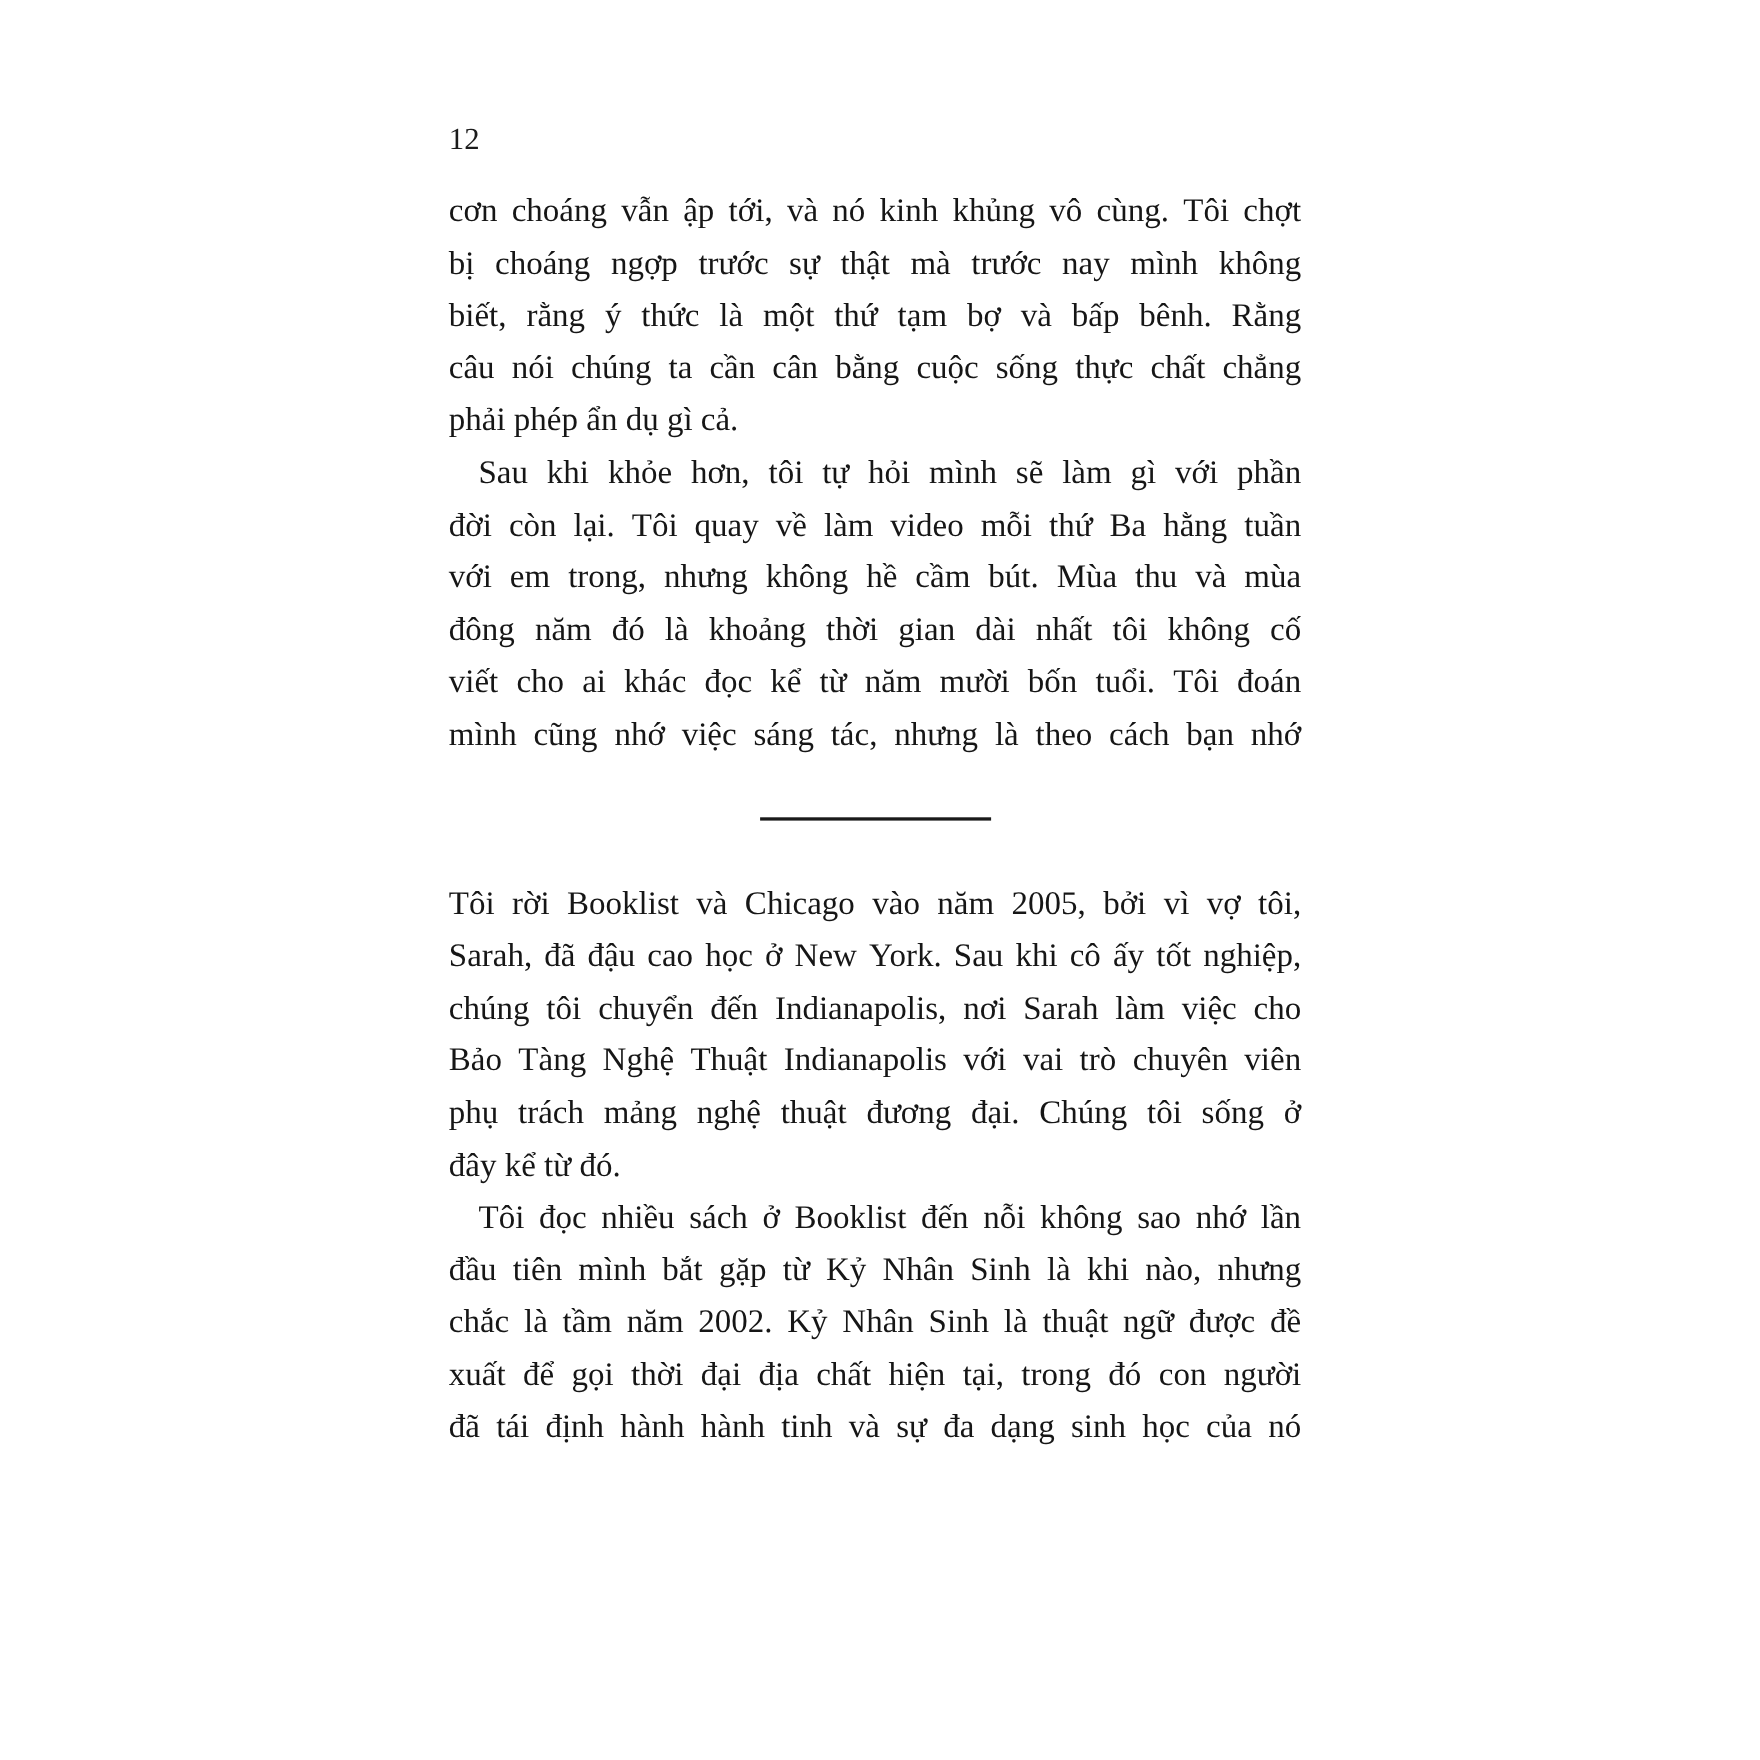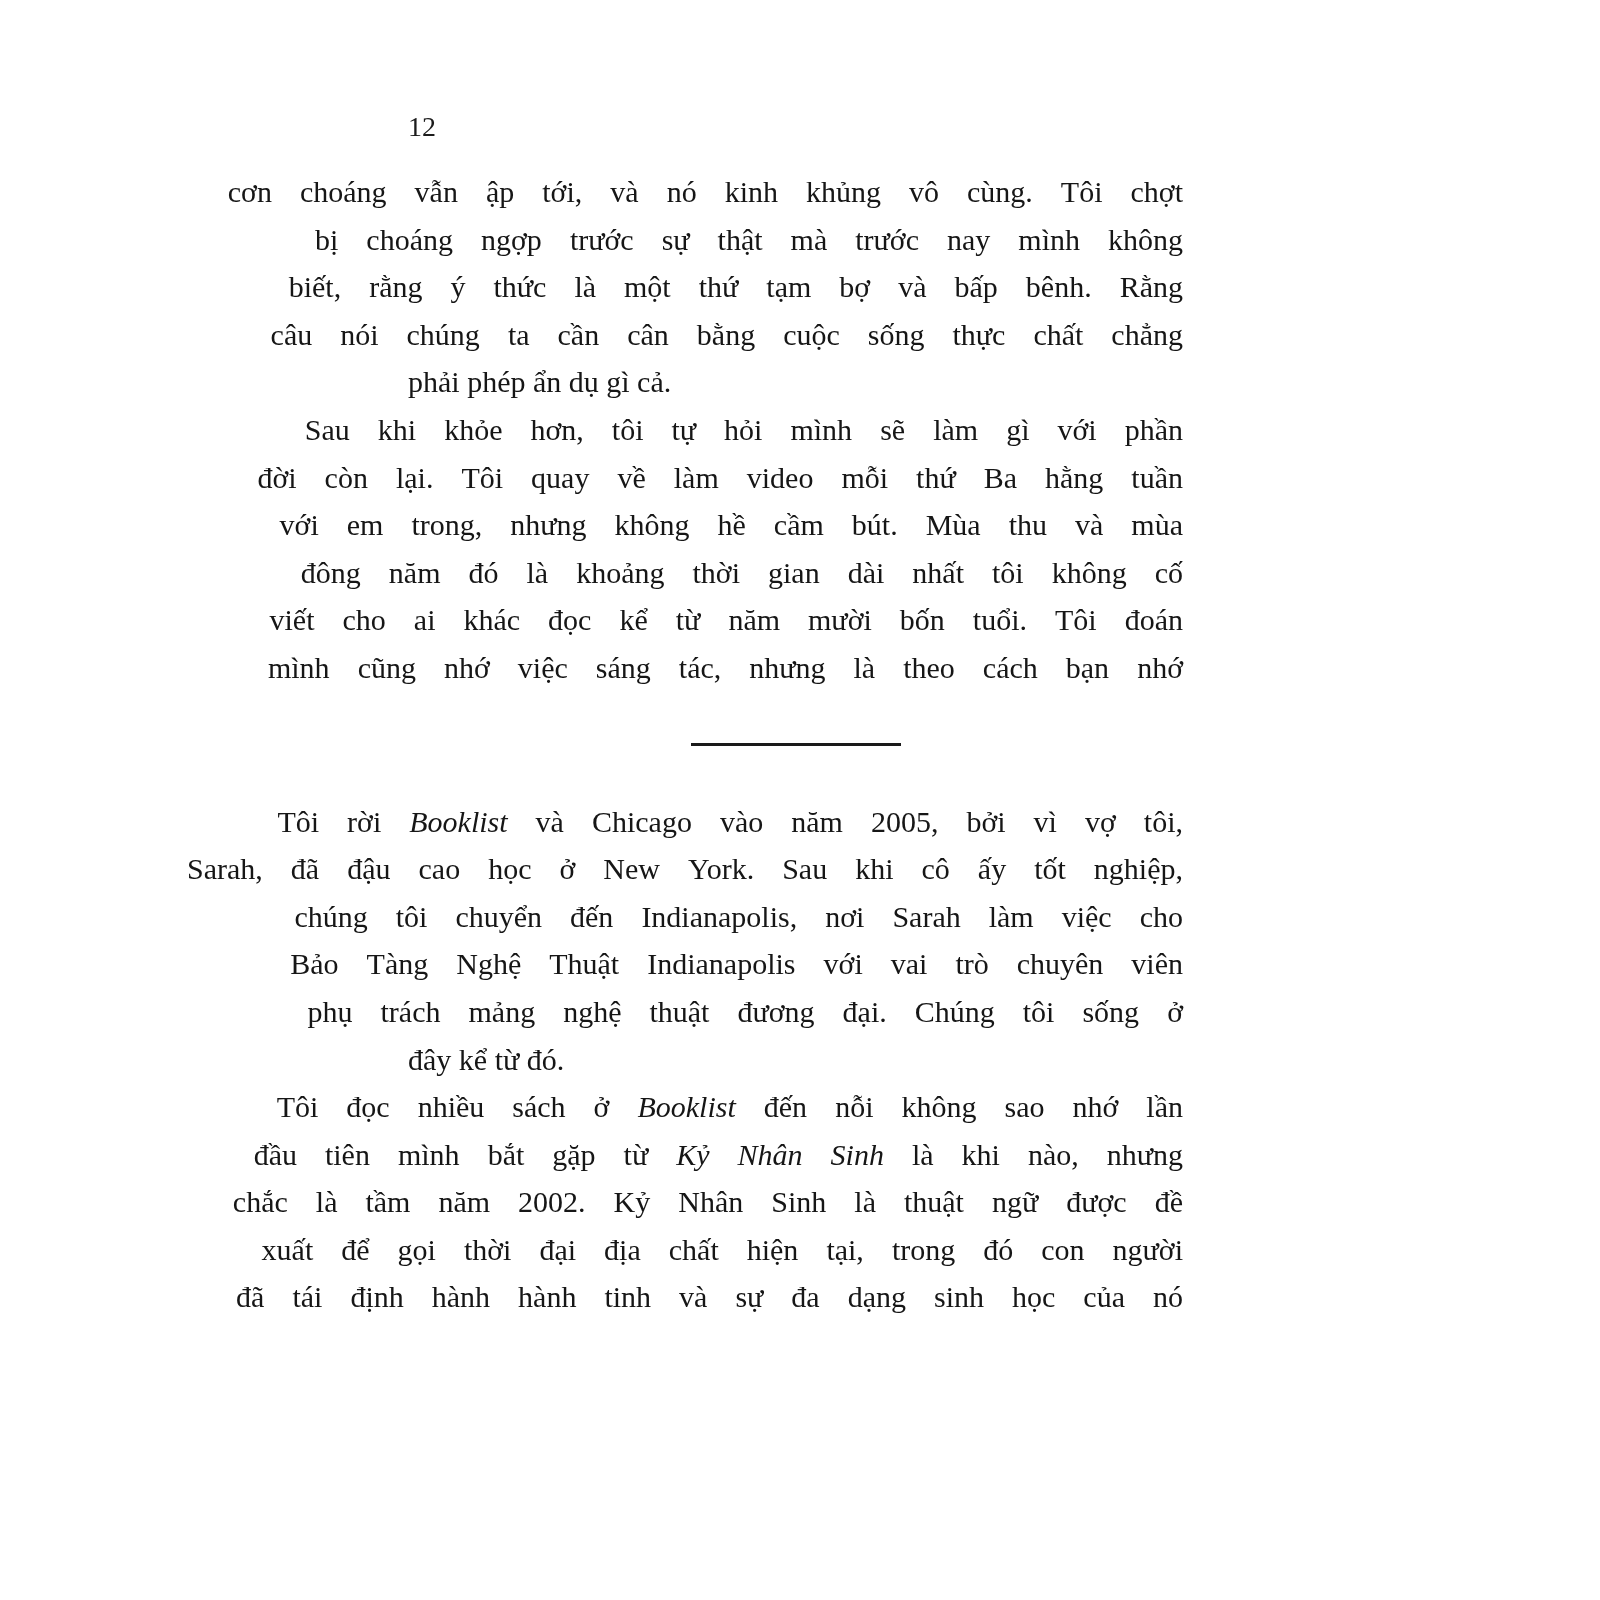--- a/index.html
+++ b/index.html
@@ -53,33 +53,32 @@
   }
   .page-body {
     position: absolute;
     top: 168px; left: 0;
     width: 775px;
     font-size: 30px;
   }
   .para { margin: 0; }
   .pline {
     display: flex;
-    justify-content: flex-end;
+    justify-content: space-between;
     height: 47.6px;
     line-height: 47.6px;
     white-space: nowrap;
-    gap: 28px;
   }
   .pline.indent { padding-left: 27px; }
   .pline.last {
     display: block;
     text-align: left;
     white-space: normal;
   }
-  .it { font-style: italic; }
+  .it { }
   .divider-block {
     height: 106px;
     display: flex;
     align-items: center;
     justify-content: center;
   }
   .divider-line {
     width: 210px;
     height: 0;
     border-top: 3px solid #1a1a1a;

